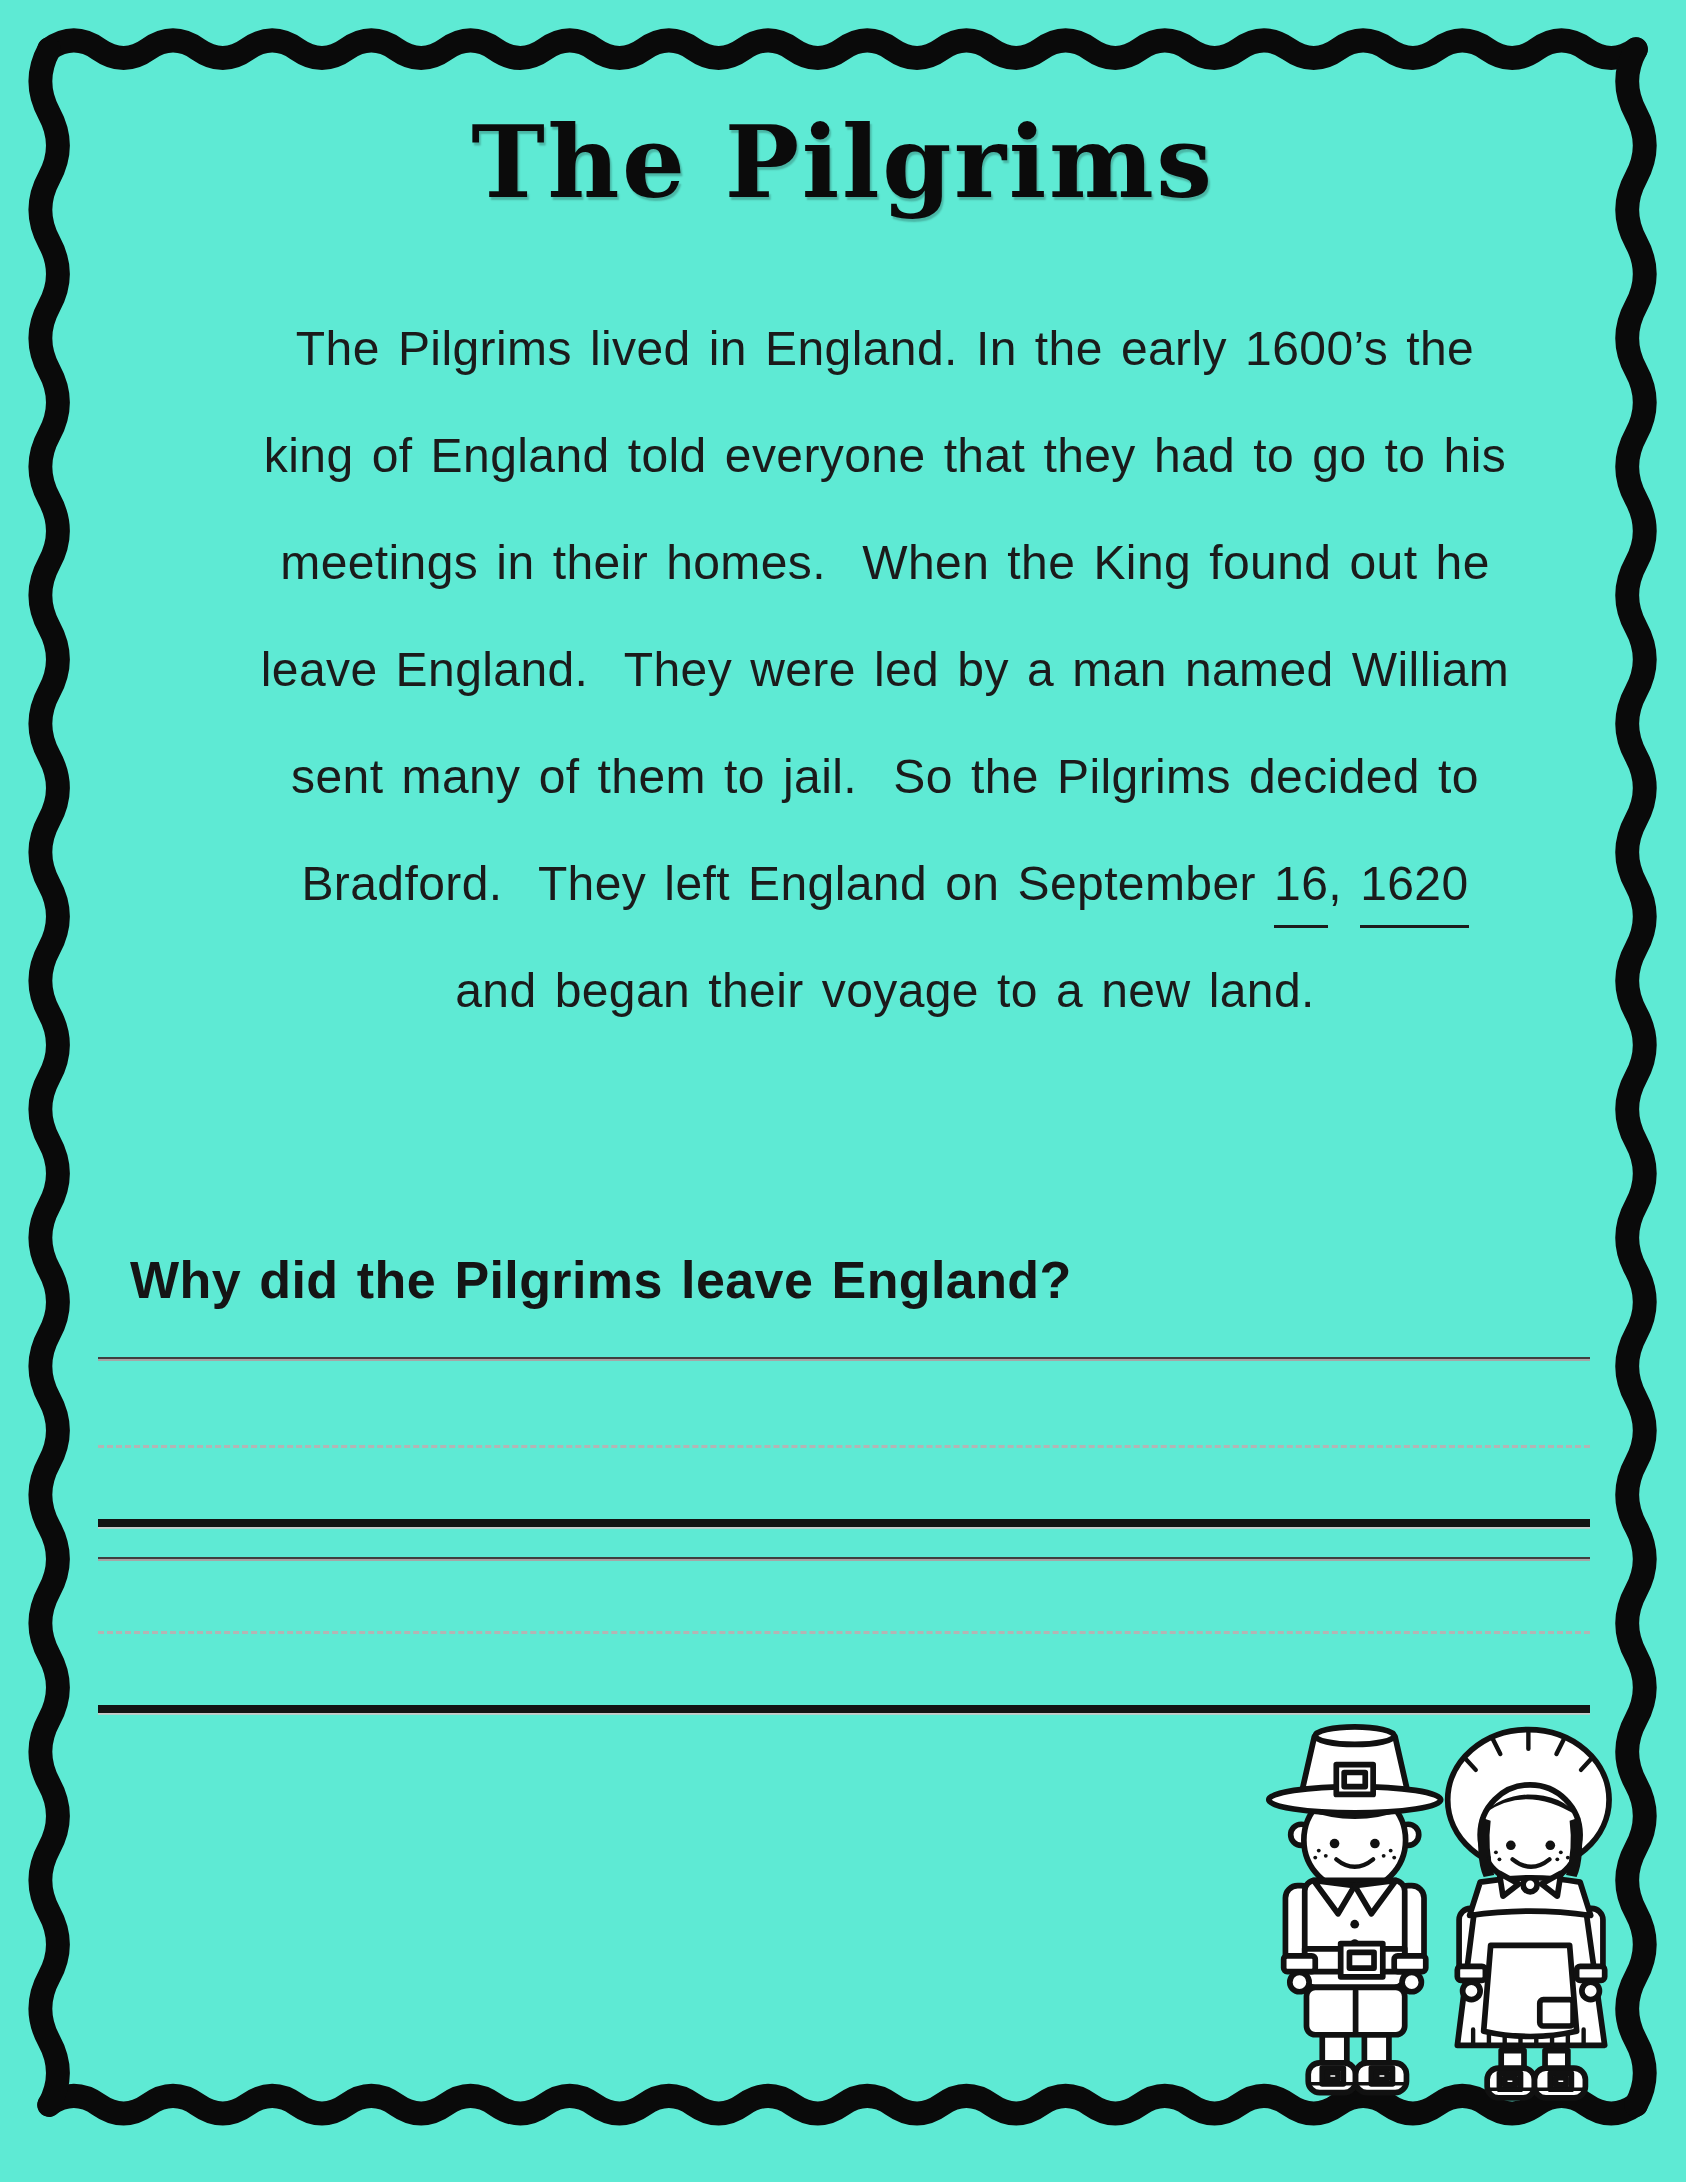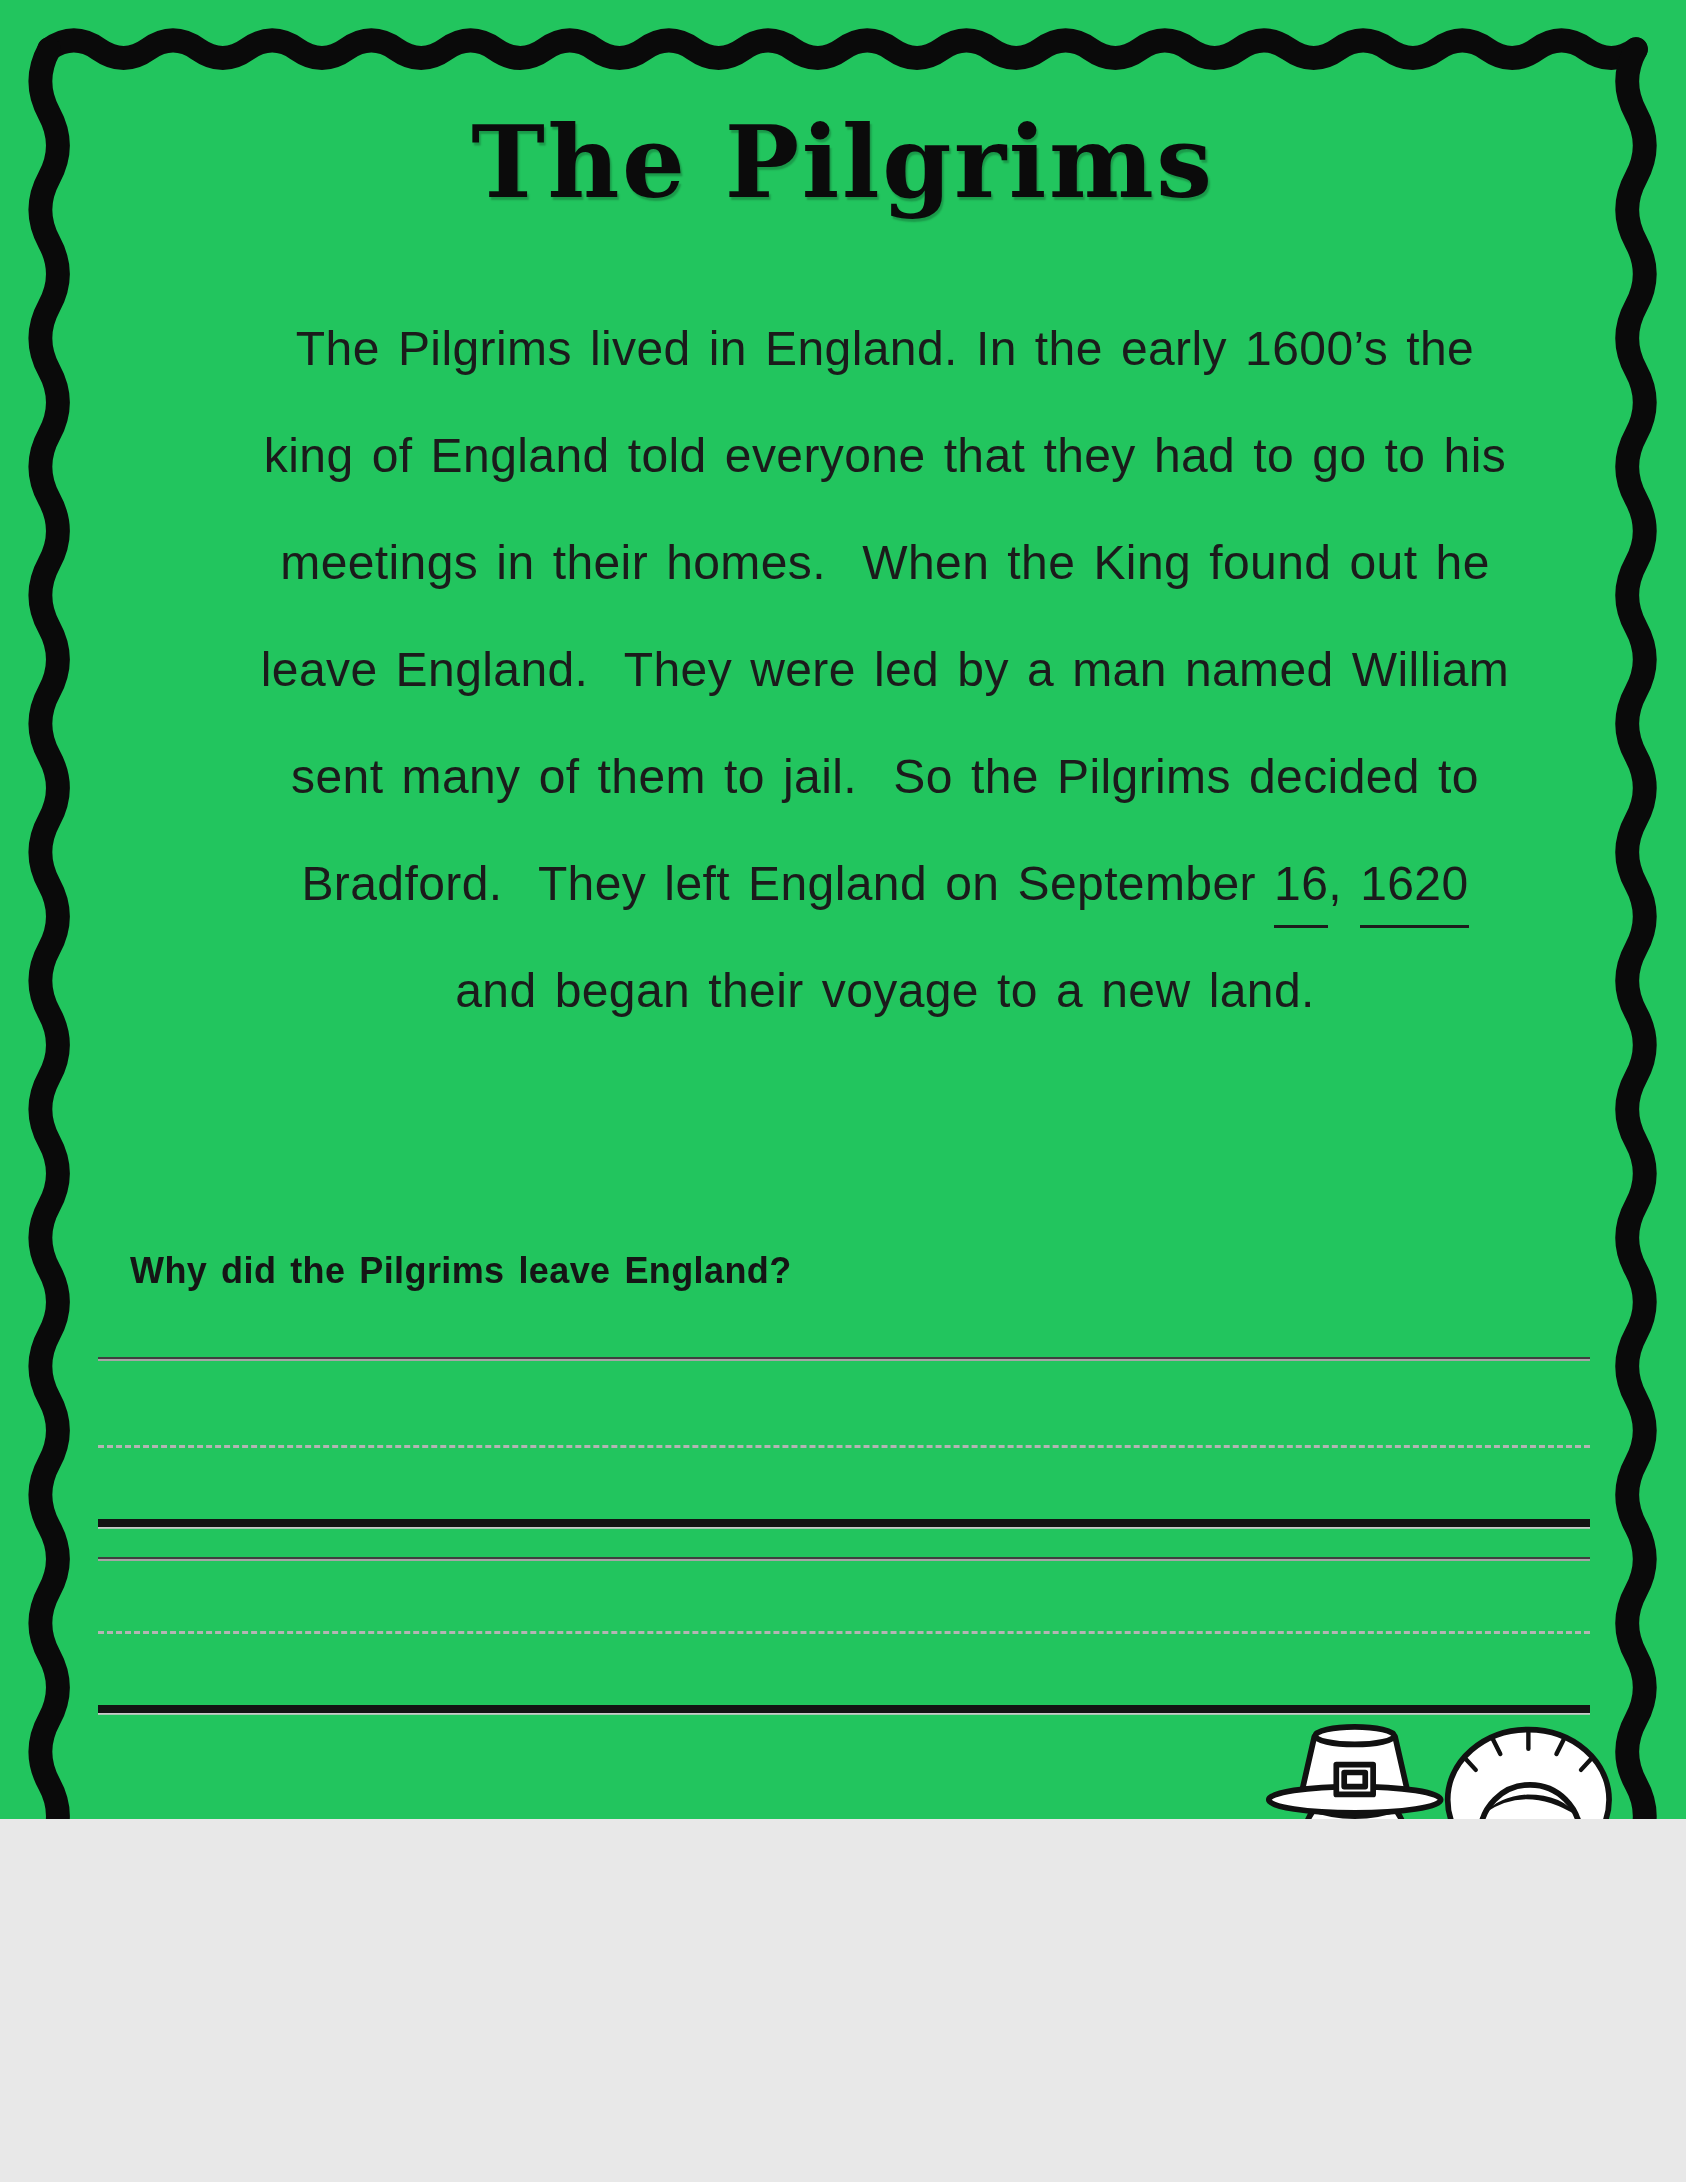--- a/index.html
+++ b/index.html
@@ -1,19 +1,19 @@
 <!DOCTYPE html>
 <html style="font-size:14px"><head>
 <meta charset="utf-8">
 <style>
   html,body{margin:0;padding:0;background:#e8e8e8;}
   .page{
     position:relative;
-    width:1686px;height:1819px;
-    background:#22c55e;
+    width:1686px;height:2182px;
+    background:#5eead4;
     overflow:hidden;
     font-family:"Liberation Sans", sans-serif;
   }
   .border-svg{position:absolute;left:0;top:0;z-index:1;}
   .page-title{
     position:absolute;left:0;top:104px;width:100%;
     text-align:center;
     font-family:"DejaVu Serif", serif;
     font-weight:700;
     font-size:99px;
@@ -30,21 +30,21 @@
     font-size:48px;
     letter-spacing:0.4px;
     word-spacing:4.4px;
     color:#1b1b1b;
     white-space:pre;
     text-align:center;
   }
   .u-date{border-bottom:3.5px solid #1d1d1d;padding-bottom:15px;}
   .question{
     position:absolute;left:130px;top:1250px;width:1492px;z-index:2;
-    font-size:36px;font-weight:700;
+    font-size:52px;font-weight:700;
     letter-spacing:0.4px;word-spacing:3.5px;
     color:#151515;
     white-space:pre;
   }
   .rule{position:absolute;left:98px;width:1492px;z-index:1;}
   .rule-solid{
     height:4.4px;
     background:linear-gradient(to bottom,#3f3f3f 0,#3f3f3f 1.8px,#a6a6a6 1.8px,#a6a6a6 100%);
   }
   .rule-dashed{

